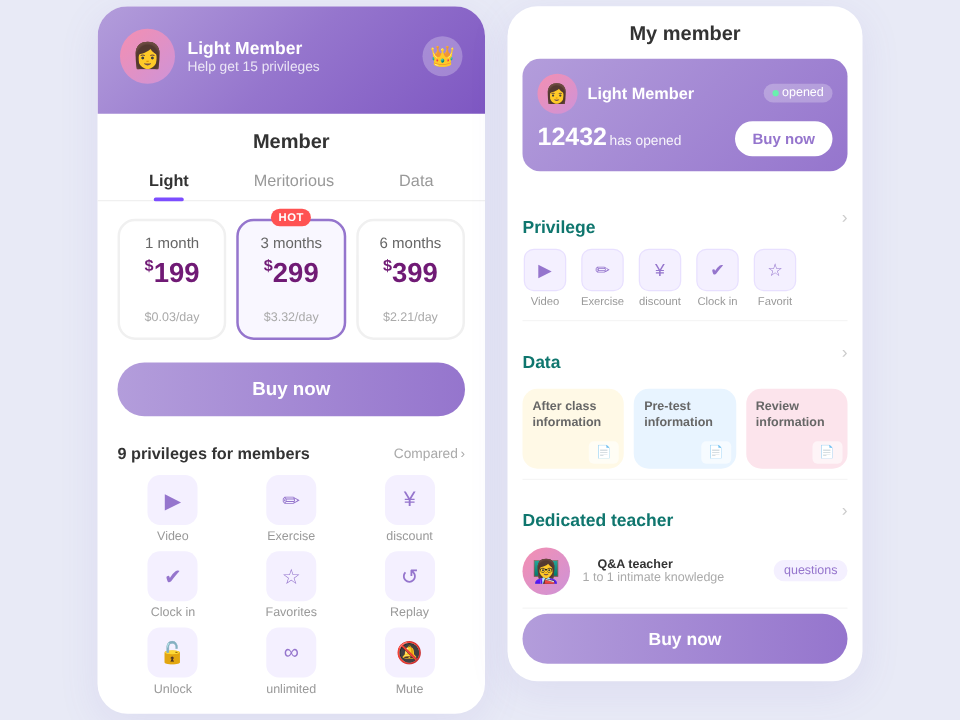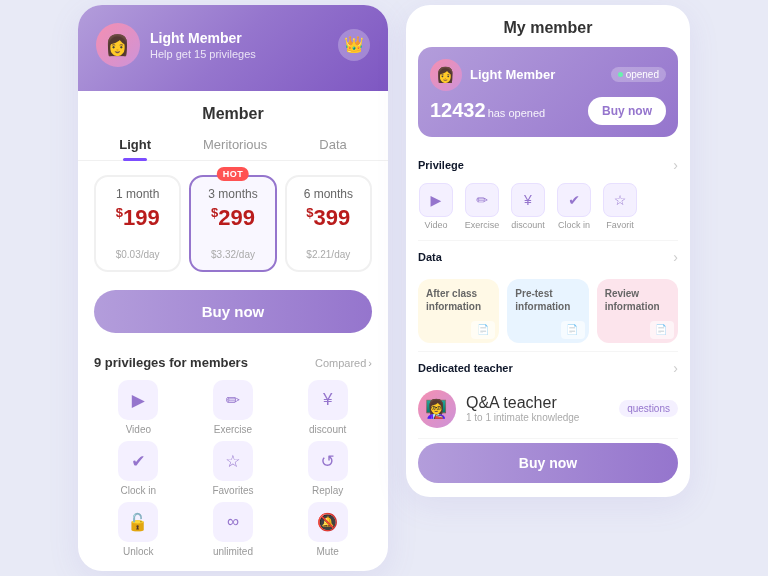--- a/index.html
+++ b/index.html
@@ -129,21 +129,21 @@
       background: #f9f7ff;
     }
     .price-option .duration {
       font-size: 12px;
       color: #666;
       margin-bottom: 4px;
     }
     .price-option .amount {
       font-size: 22px;
       font-weight: 800;
-      color: #b91c1c;
+      color: #701a75;
     }
     .price-option .amount span.dollar {
       font-size: 13px;
       font-weight: 600;
       vertical-align: super;
     }
     .price-option .per-day {
       font-size: 10px;
       color: #aaa;
       margin-top: 18px;
@@ -292,23 +292,24 @@
       font-weight: 700;
       cursor: pointer;
     }
     .section-header {
       display: flex;
       justify-content: space-between;
       align-items: center;
       padding: 8px 12px 6px 12px;
     }
     .section-title {
-      font-size: 11px;
-      font-weight: 700;
-      color: #0f172a;
+      font-size: 14px;
+      font-weight: 700;
+      color: #0f766e;
+      margin-top: 16px;
     }
     .section-arrow {
       color: #ccc;
       font-size: 14px;
     }
     
     .priv-icons-row {
       display: flex;
       gap: 10px;
       padding: 4px 12px 10px 12px;
@@ -393,23 +394,24 @@
       height: 38px;
       border-radius: 50%;
       background: linear-gradient(135deg, #f48fb1, #ce93d8);
       display: flex;
       align-items: center;
       justify-content: center;
       font-size: 18px;
       flex-shrink: 0;
     }
     .teacher-info .name {
-      font-size: 16px;
-      font-weight: 400;
+      font-size: 10px;
+      font-weight: 700;
       color: #333;
+      margin-left: 12px;
     }
     .teacher-info .desc {
       font-size: 10px;
       color: #aaa;
     }
     .questions-badge {
       margin-left: auto;
       background: #f4f0ff;
       color: #9575cd;
       font-size: 10px;

